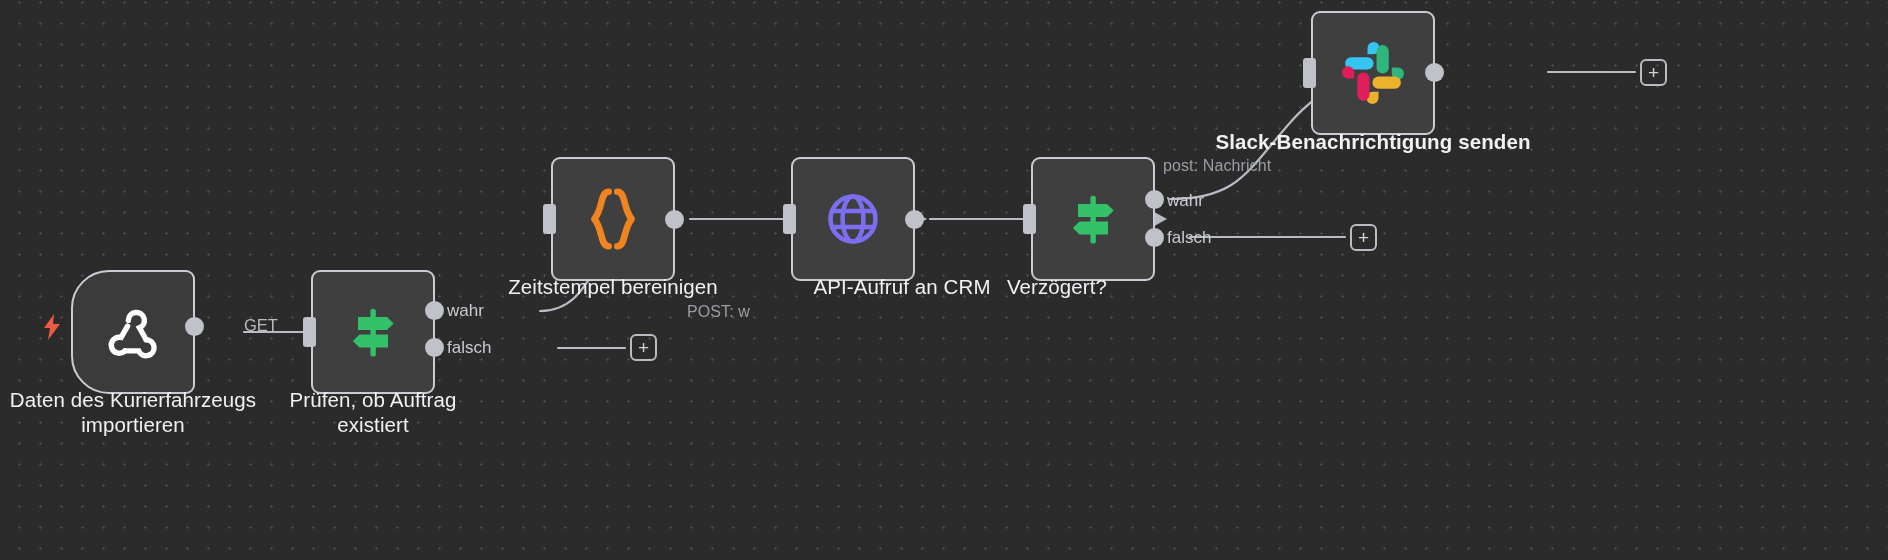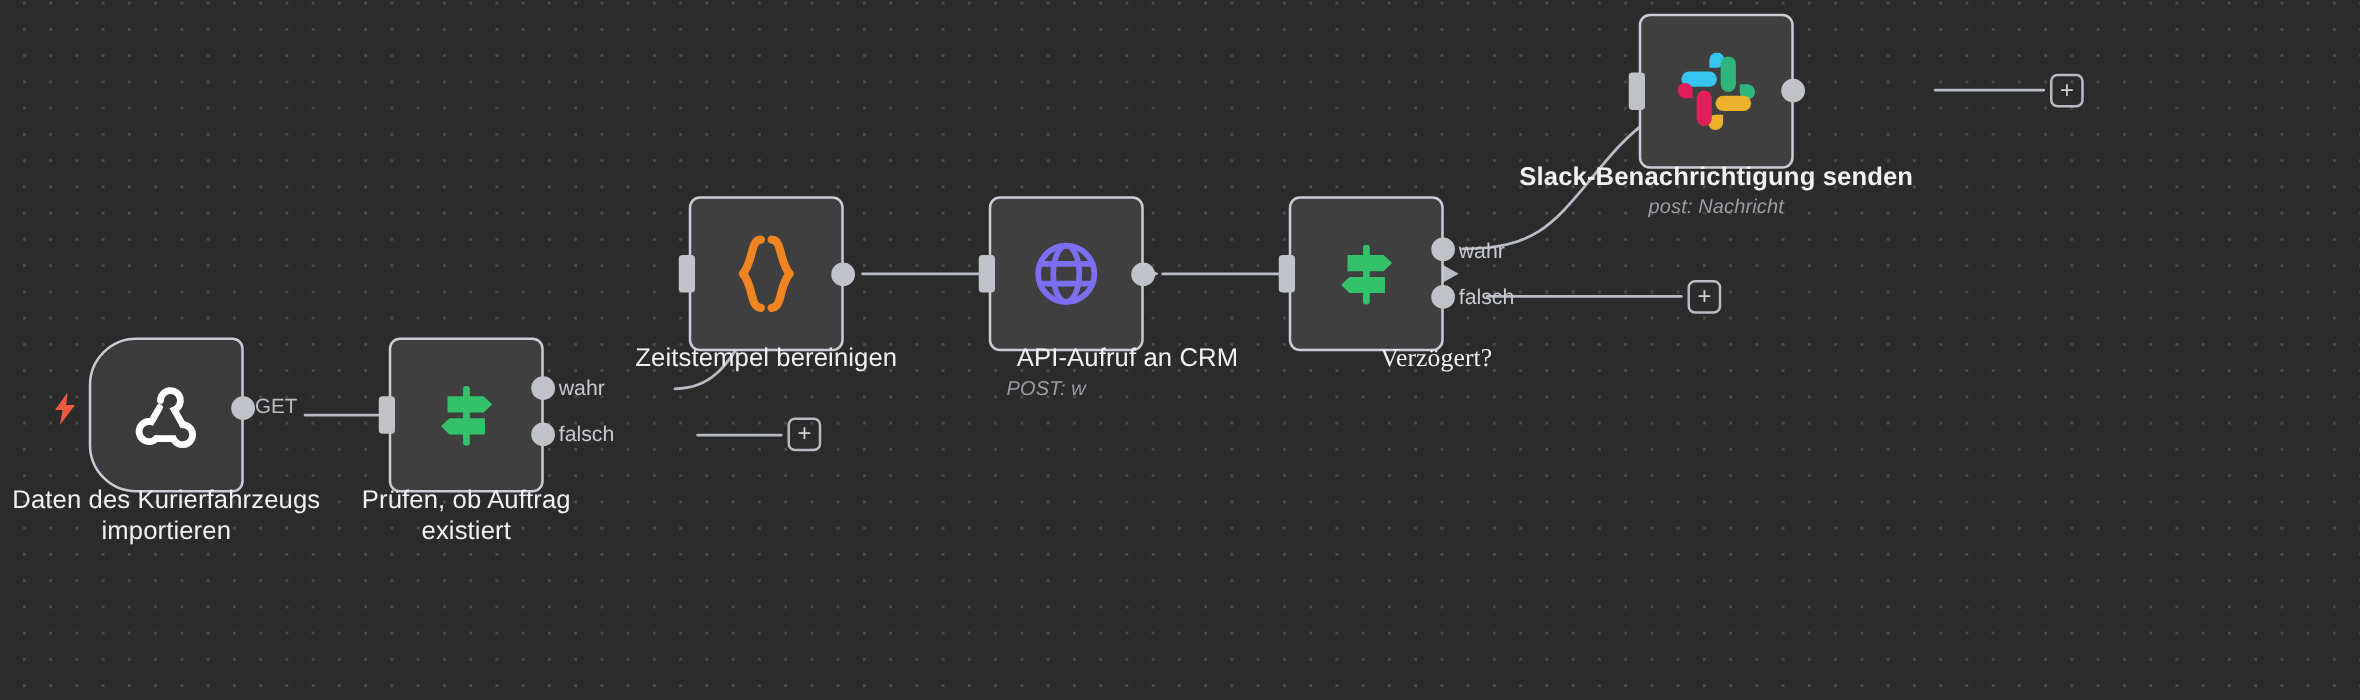--- a/index.html
+++ b/index.html
@@ -76,25 +76,24 @@
     font-size: 20.5px;
     line-height: 24.5px;
     white-space: pre-line;
     letter-spacing: 0.1px;
   }
   .node-sub {
     position: absolute;
     left: 50%;
     transform: translateX(-50%);
     width: 300px;
-    text-align: center;
+    text-align: left;
     color: #9a9da4;
     font-size: 16px;
     letter-spacing: 0.1px;
-    font-style: italic;
   }
 
   
   .dot {
     position: absolute;
     width: 19px; height: 19px;
     border-radius: 50%;
     background: #bfc2c9;
   }
   .in-stub {
@@ -107,20 +106,21 @@
     position: absolute;
     color: #c7cad0;
     font-size: 17px;
     white-space: nowrap;
   }
   .conn-label {
     position: absolute;
     color: #b9bcc3;
     font-size: 16.5px;
     white-space: nowrap;
+    margin-left: 40px;
   }
 
   .plus-btn {
     position: absolute;
     width: 27px; height: 27px;
     border-radius: 6px;
     border: 2px solid #b9bcc3;
     background: transparent;
     color: #cfd2d8;
     font-size: 19px;
@@ -231,21 +231,21 @@
       <path d="M6.2 6.2h11.2l2.6 2.5-2.6 2.5H6.2z" fill="#33c26a"></path>
       <path d="M17.8 13h-11l-2.6 2.5 2.6 2.5h11z" fill="#33c26a"></path>
     </svg>
   </div>
   <div class="in-stub" style="left:1023px; top:204px;"></div>
   <div class="dot" style="left:1145px; top:190px;"></div>
   <div class="port-label" style="left:1167px; top:191px;">wahr</div>
   <div class="dot" style="left:1145px; top:228px;"></div>
   <div class="port-label" style="left:1167px; top:228px;">falsch</div>
   <button class="plus-btn" style="left:1350px; top:224px;">+</button>
-  <div class="node-label" style="left:1149px; top:275px;font-family:Liberation Serif, serif;">Verzögert?</div>
+  <div class="node-label" style="left:1057px; top:275px;">Verzögert?</div>
 
   <div class="node" style="left:1311px; top:11px;">
     <svg class="icon-svg" width="62" height="62" viewBox="0 0 54 54">
 
       <path d="M22.2 5.3a5.3 5.3 0 1 1 5.3 5.3h-5.3z" fill="#36c5f0"></path>
       <path d="M22.2 13.3a5.3 5.3 0 0 1 0 10.6H8a5.3 5.3 0 0 1 0-10.6z" fill="#36c5f0"></path>
 
       <path d="M48.7 22.2a5.3 5.3 0 1 1-5.3 5.3v-5.3z" fill="#2eb67d"></path>
       <path d="M40.7 22.2a5.3 5.3 0 0 1-10.6 0V8a5.3 5.3 0 0 1 10.6 0z" fill="#2eb67d"></path>
 

